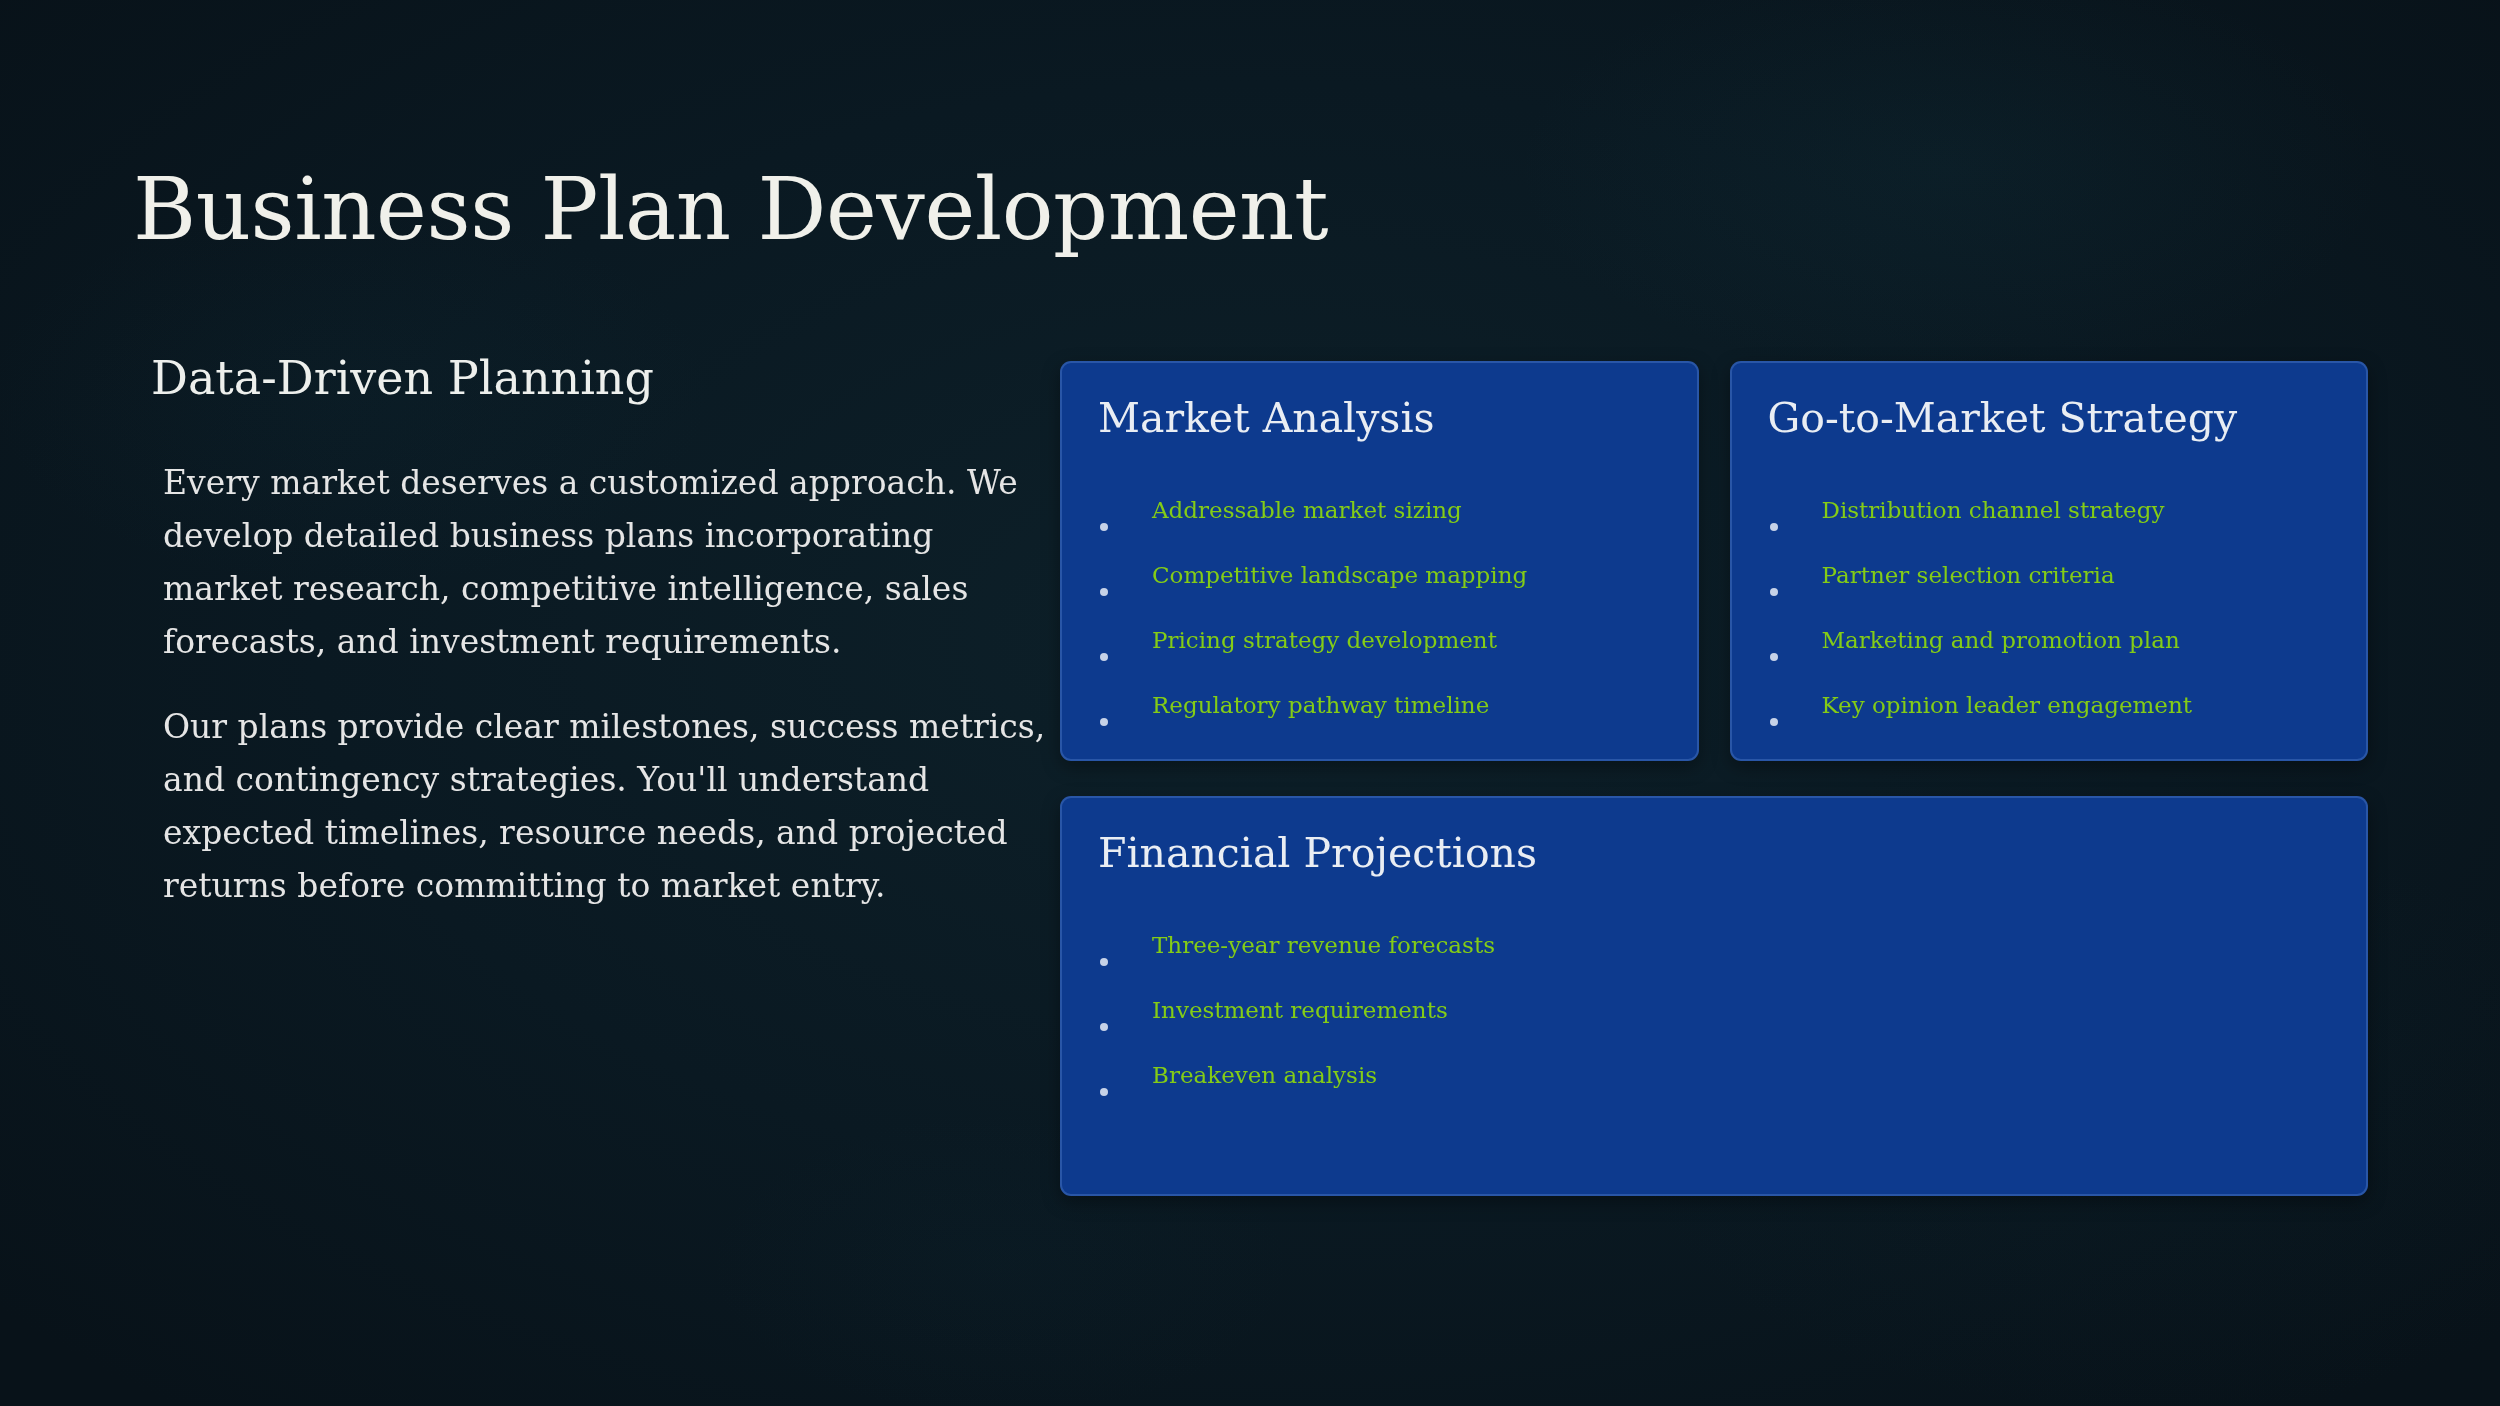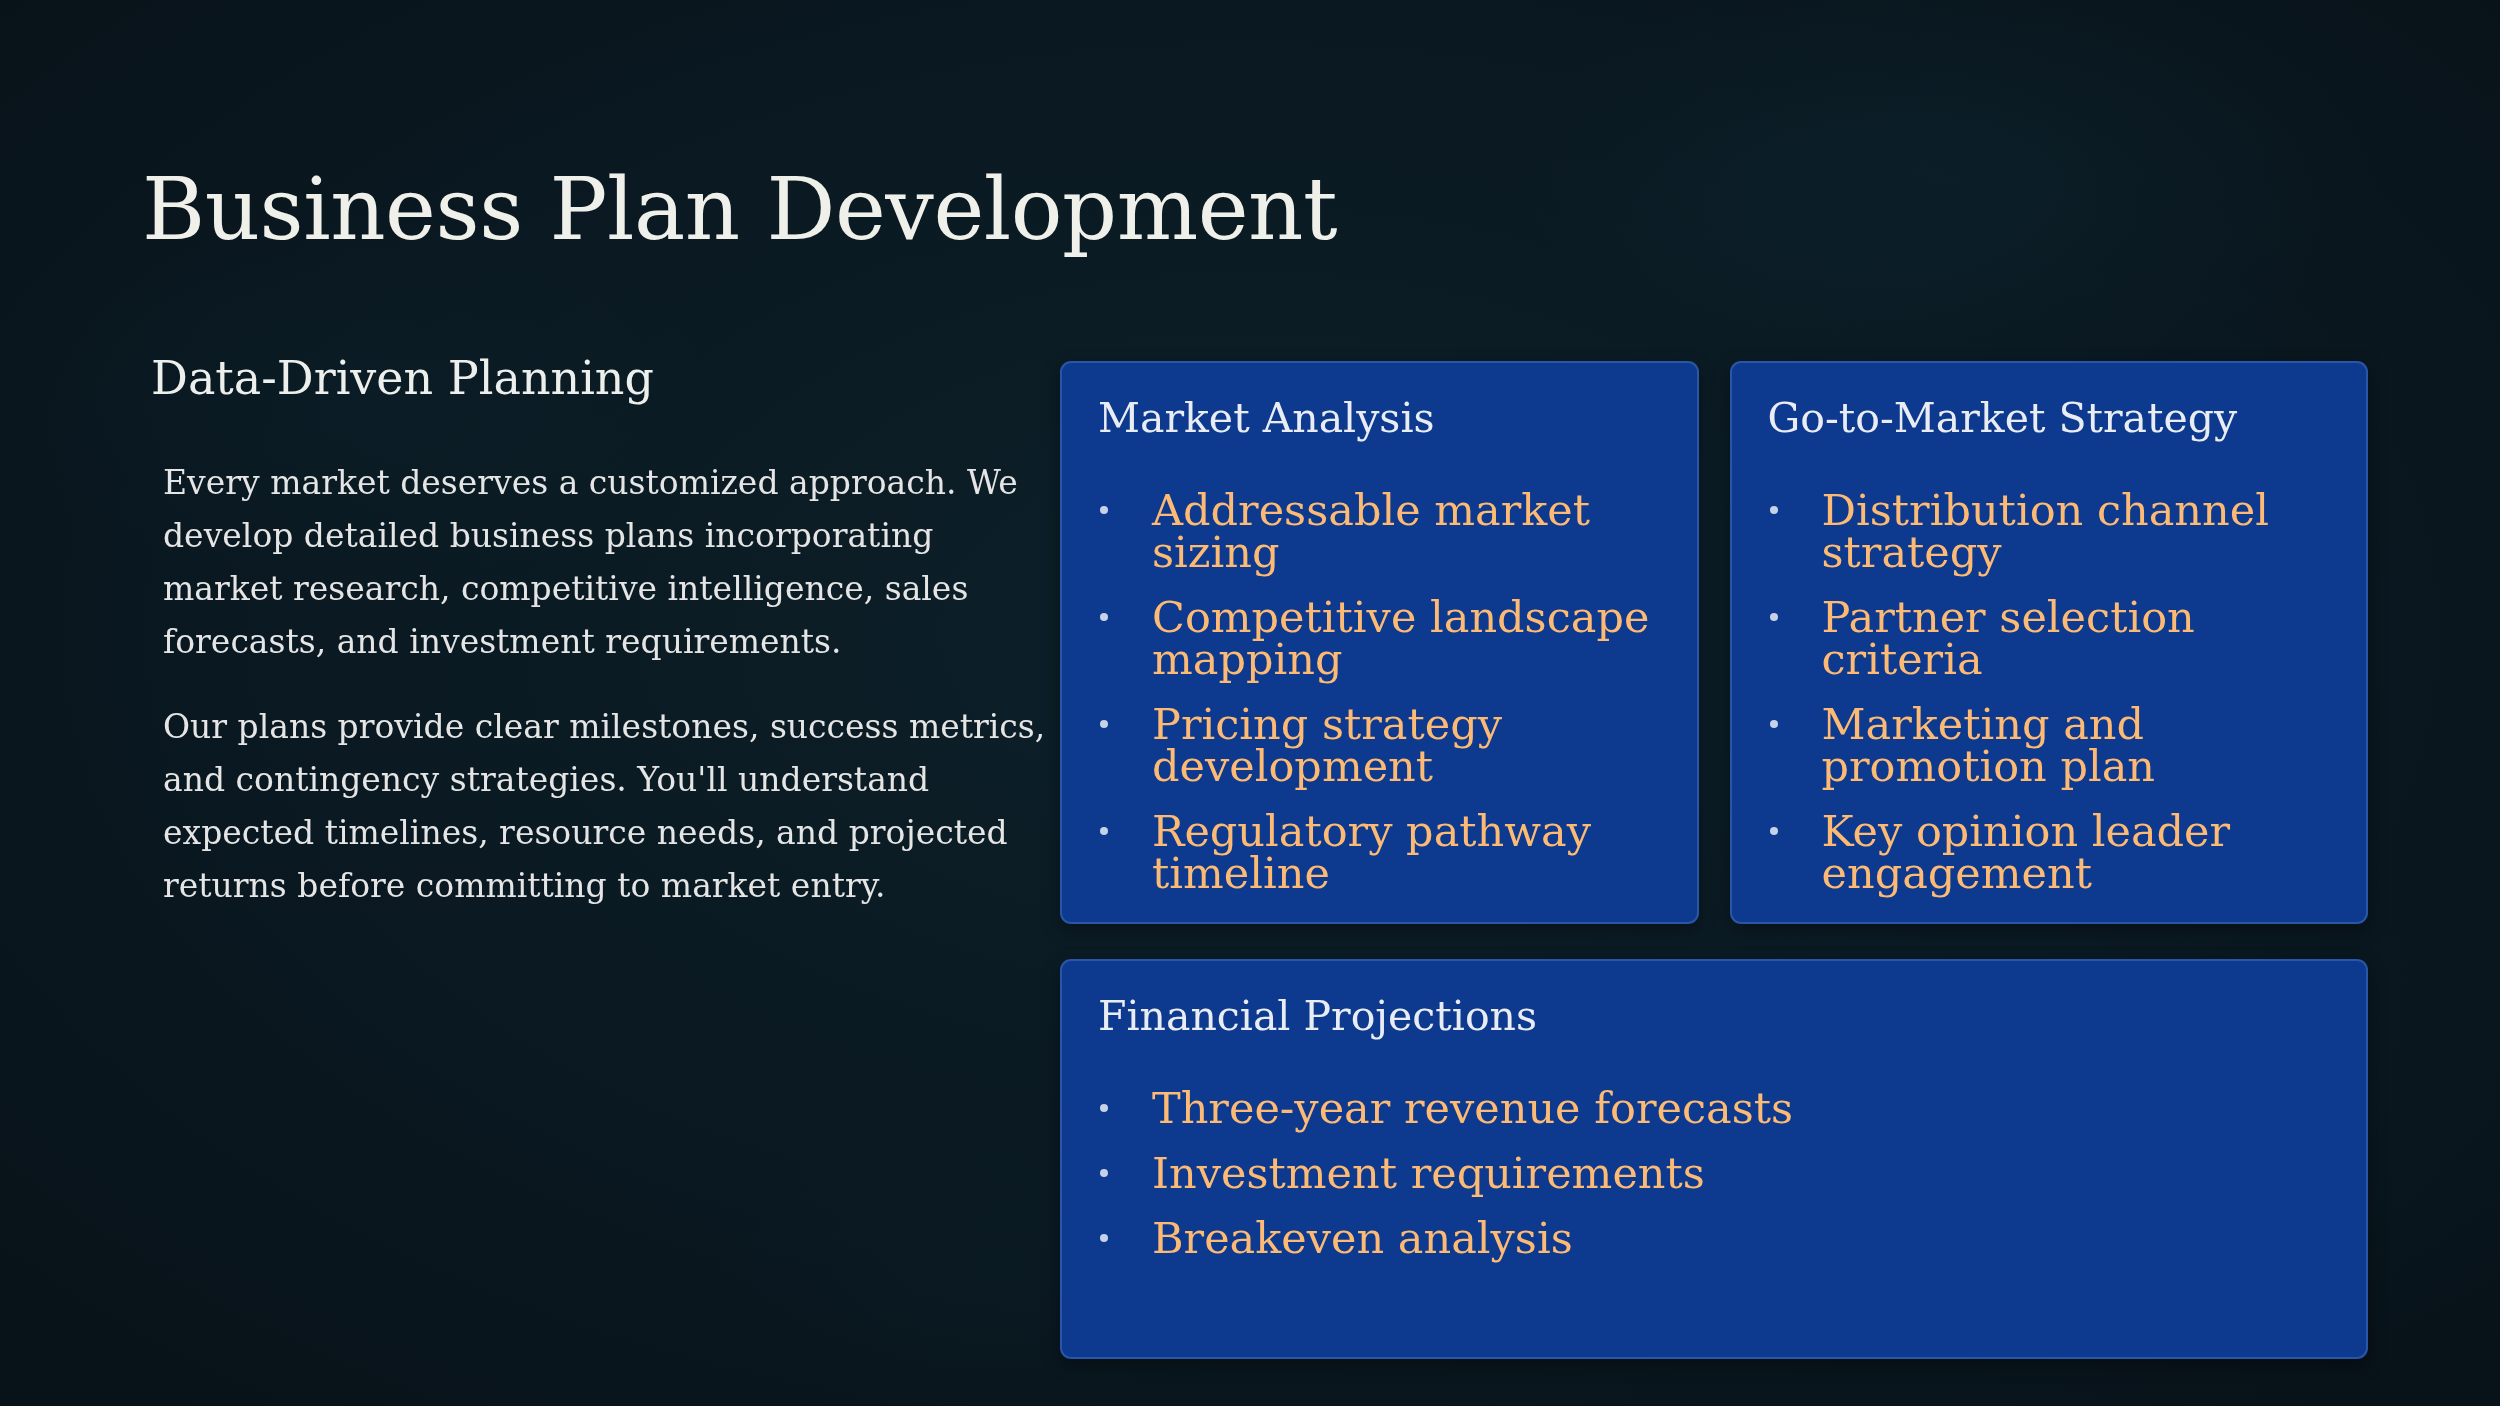--- a/index.html
+++ b/index.html
@@ -13,21 +13,21 @@
     background-image:
       radial-gradient(620px 300px at 78% 12%, rgba(28, 88, 102, 0.10), transparent 70%),
       radial-gradient(520px 280px at 14% 28%, rgba(22, 70, 84, 0.08), transparent 70%),
       radial-gradient(760px 420px at 86% 80%, rgba(20, 64, 78, 0.07), transparent 70%),
       radial-gradient(420px 220px at 40% 90%, rgba(20, 64, 78, 0.06), transparent 70%),
       radial-gradient(1700px 1000px at 50% 45%, #0d2029 0%, #0a1922 55%, #081219 100%);
   }
 
   .slide-title {
     position: absolute;
-    left: 142px;
+    left: 133px;
     top: 154px;
     font-size: 86px;
     line-height: 1.3;
     font-weight: 400;
     letter-spacing: -0.5px;
     color: #f0f0ea;
     margin: 0;
   }
 
   .left-col {
@@ -79,24 +79,24 @@
     font-weight: 400;
     color: #e9edf3;
   }
   .bullet-list {
     list-style: none;
     margin: 44px 0 0 0;
     padding: 0;
   }
   .bullet-item {
     display: flex;
-    align-items: flex-start;
-    font-size: 43px;
+    align-items: flex-end;
+    font-size: 23px;
     line-height: 42px;
-    color: #fdba74;
+    color: #84cc16;
     margin-bottom: 23px;
     padding-left: 2px;
   }
   .bullet-item:last-child { margin-bottom: 0; }
   .bullet-dot {
     flex: 0 0 auto;
     width: 8px;
     height: 8px;
     border-radius: 50%;
     background: #c6d2e8;

